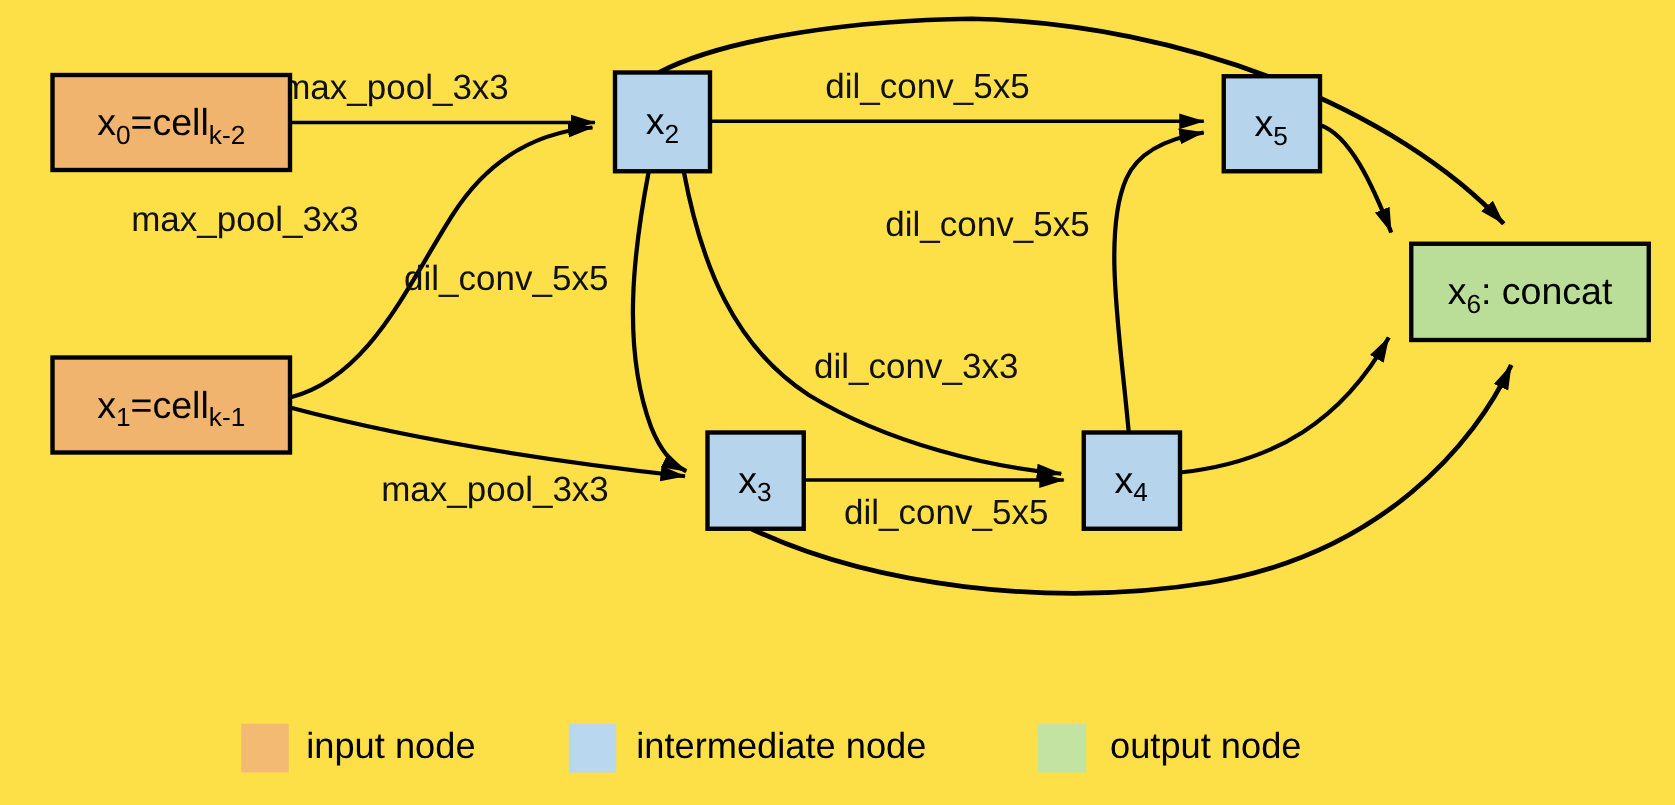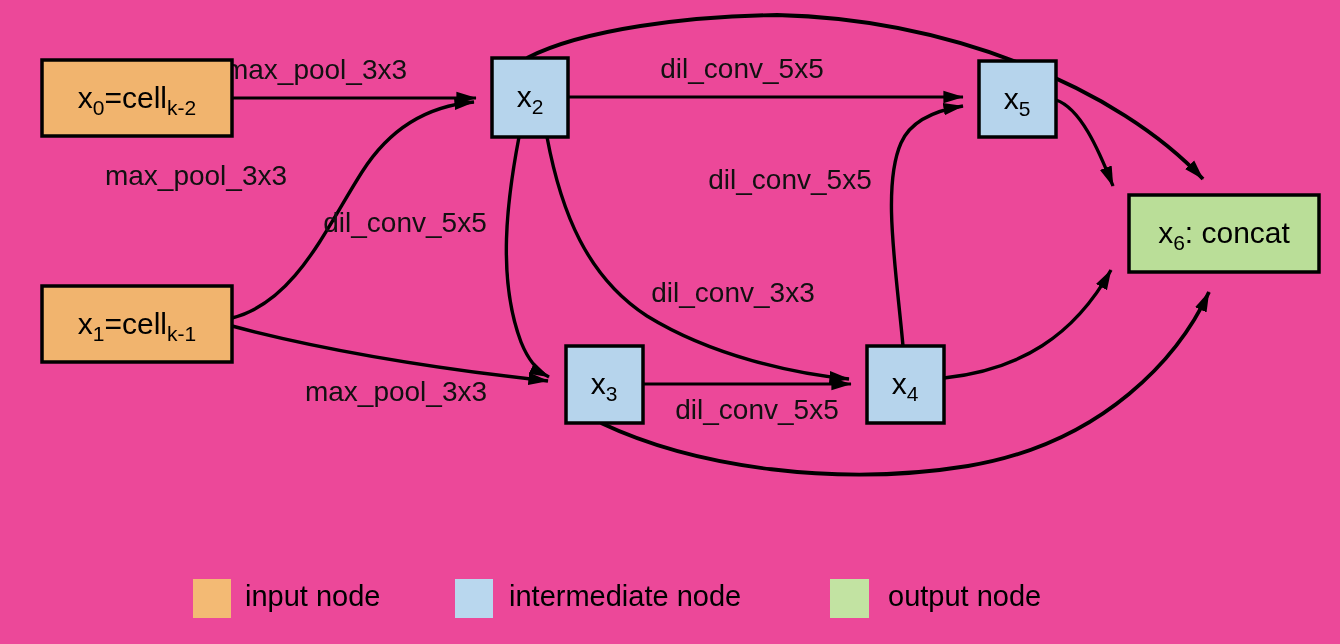--- a/index.html
+++ b/index.html
@@ -1,19 +1,19 @@
 <!DOCTYPE html>
 <html><head>
 <meta charset="utf-8">
 <style>
   html,body{margin:0;padding:0;background:#ffffff;}
   .stage{
     position:relative;
     width:1340px;height:644px;
-    background:#ec4899;
+    background:#fde047;
     font-family:"Liberation Sans", sans-serif;
     overflow:hidden;
   }
   svg{display:block;}
   .edge{fill:none;stroke:#000000;}
   .edge.thin{stroke-width:2.8;}
   .edge.curve{stroke-width:3.4;}
   .edge.arc{stroke-width:3.8;}
   .node-box{stroke:#000000;stroke-width:3.5;}
   .node-label{font-size:30px;fill:#000000;}

